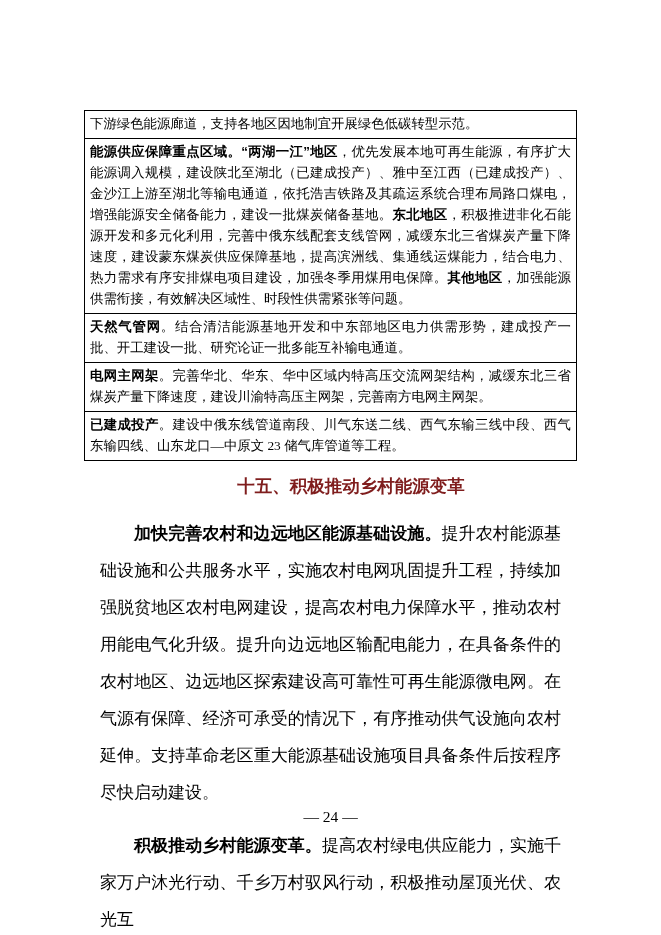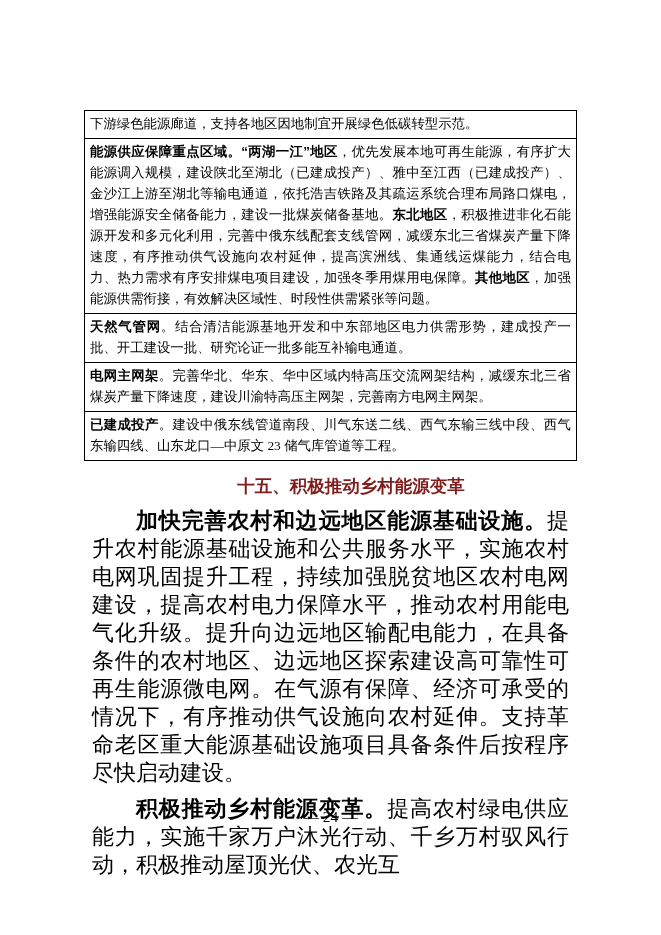--- a/index.html
+++ b/index.html
@@ -48,23 +48,23 @@
     font-family: "Liberation Sans", sans-serif;
     font-weight: 700;
     font-size: 17.5px;
     line-height: 25px;
     color: #7f1d1d;
     text-align: center;
   }
   
   .body-text { margin-top: 6px; }
   .body-text p {
-    margin: 8px;
-    font-size: 22px;
-    line-height: 28px;
+    margin: 16px;
+    font-size: 17px;
+    line-height: 37px;
     text-align: justify;
     text-justify: inter-ideograph;
     text-indent: 2em;
     word-break: break-all;
   }
   .body-text p .lead { font-weight: 700; }
   
   .footer {
     position: absolute;
     left: 0; top: 806px;
@@ -83,21 +83,21 @@
 
     <table class="doc-table">
       <tbody>
           <tr>
         <td>
           <span>下游绿色能源廊道，支持各地区因地制宜开展绿色低碳转型示范。</span>
         </td>
       </tr>
       <tr>
         <td>
-          <span class="seg-b">能源供应保障重点区域。“两湖一江”地区</span><span>，优先发展本地可再生能源，有序扩大能源调入规模，建设陕北至湖北（已建成投产）、雅中至江西（已建成投产）、金沙江上游至湖北等输电通道，依托浩吉铁路及其疏运系统合理布局路口煤电，增强能源安全储备能力，建设一批煤炭储备基地。</span><span class="seg-b">东北地区</span><span>，积极推进非化石能源开发和多元化利用，完善中俄东线配套支线管网，减缓东北三省煤炭产量下降速度，有序推动供气设施向农村延伸，提高滨洲线、集通线运煤能力，结合电力、热力需求有序安排煤电项目建设，加强冬季用煤用电保障。</span><span class="seg-b">其他地区</span><span>，加强能源供需衔接，有效解决区域性、时段性供需紧张等问题。</span>
+          <span class="seg-b">能源供应保障重点区域。“两湖一江”地区</span><span>，优先发展本地可再生能源，有序扩大能源调入规模，建设陕北至湖北（已建成投产）、雅中至江西（已建成投产）、金沙江上游至湖北等输电通道，依托浩吉铁路及其疏运系统合理布局路口煤电，增强能源安全储备能力，建设一批煤炭储备基地。</span><span class="seg-b">东北地区</span><span>，积极推进非化石能源开发和多元化利用，完善中俄东线配套支线管网，减缓东北三省煤炭产量下降速度，建设蒙东煤炭供应保障基地，提高滨洲线、集通线运煤能力，结合电力、热力需求有序安排煤电项目建设，加强冬季用煤用电保障。</span><span class="seg-b">其他地区</span><span>，加强能源供需衔接，有效解决区域性、时段性供需紧张等问题。</span>
         </td>
       </tr>
       <tr>
         <td>
           <span class="seg-b">天然气管网</span><span>。结合清洁能源基地开发和中东部地区电力供需形势，建成投产一批、开工建设一批、研究论证一批多能互补输电通道。</span>
         </td>
       </tr>
       <tr>
         <td>
           <span class="seg-b">电网主网架</span><span>。完善华北、华东、华中区域内特高压交流网架结构，减缓东北三省煤炭产量下降速度，建设川渝特高压主网架，完善南方电网主网架。</span>

